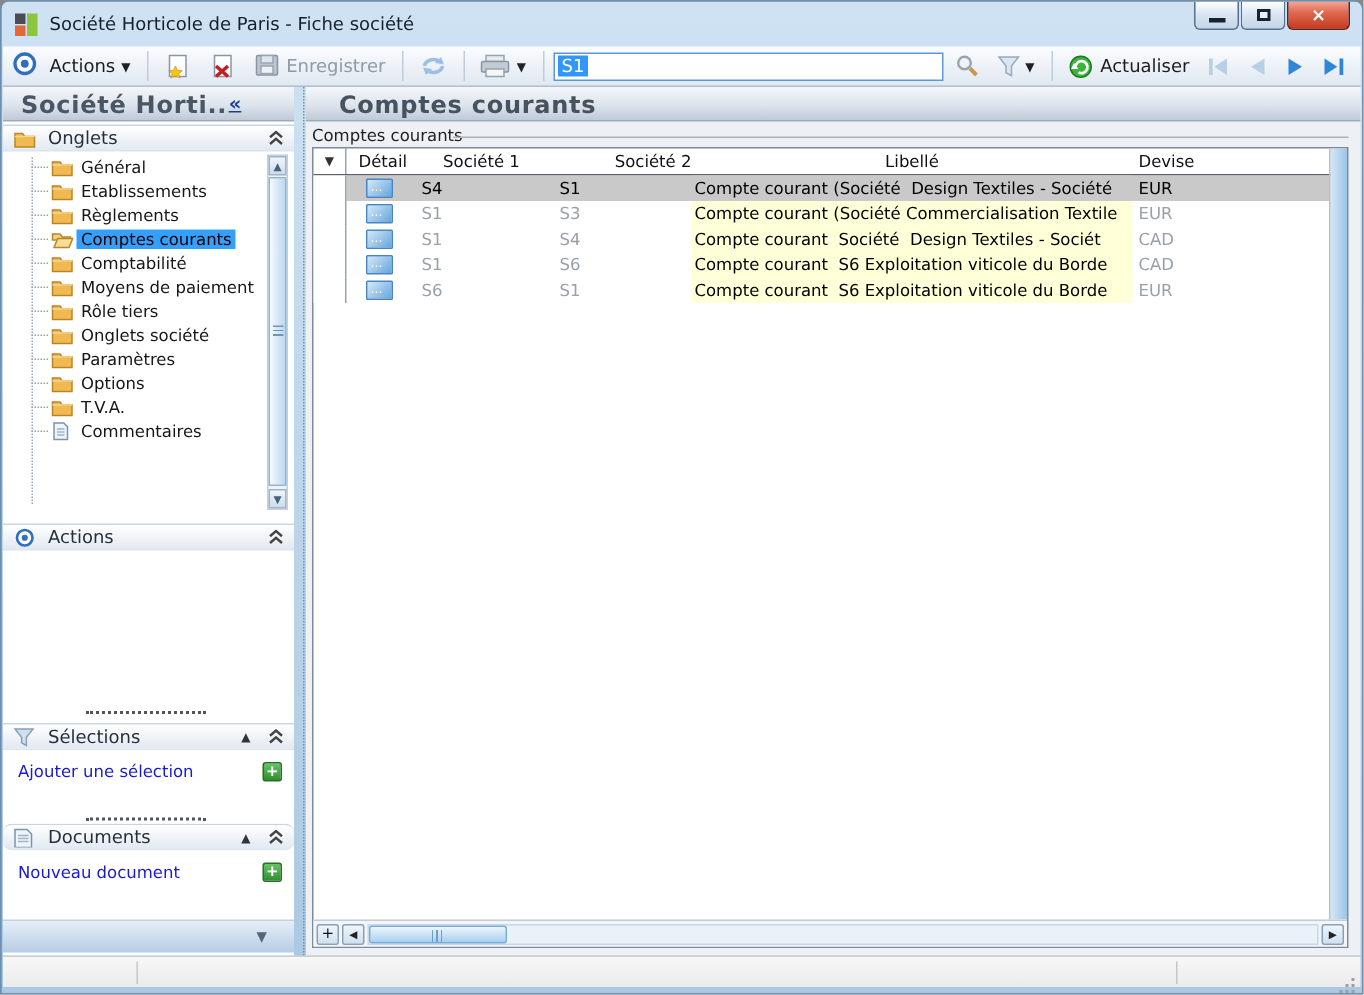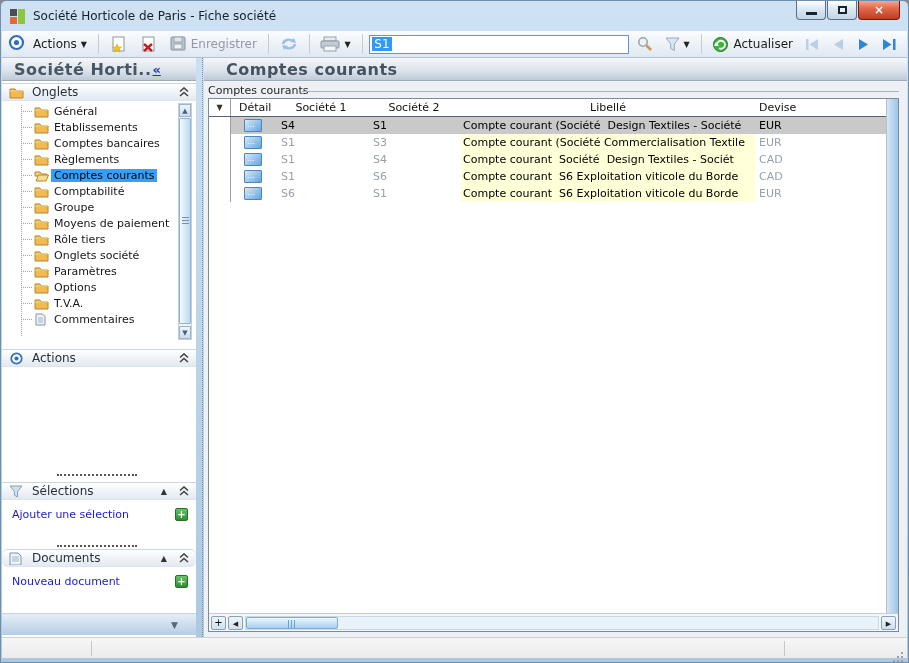--- a/index.html
+++ b/index.html
@@ -102,21 +102,21 @@
   .main-title .t { font-size:16px; font-weight:bold; color:#46525e; letter-spacing:.5px; }
   .group-label { position:absolute; top:26px; left:4px; font-size:11px; color:#1e1e1e; }
   .group-line { position:absolute; top:33px; left:98px; right:8px; border-top:1px solid #a8b2bc; }
 
   .grid-frame { position:absolute; left:4px; top:40px; right:8px; bottom:5px;
     border:1px solid #7e8a96; background:#fff; }
   .grid-header { display:flex; height:18px; border-bottom:1px solid #58626c; font-size:11px; color:#111; align-items:center; }
   .gh-sel { width:22px; align-self:stretch; border-right:1px solid #98a2ac; display:flex; align-items:center; justify-content:center; font-size:8px; color:#333; }
   .gh-detail { width:44px; padding-left:8px; }
   .gh-s1 { width:92px; text-align:center; }
-  .gh-s2 { width:94px; text-align:center; }
+  .gh-s2 { width:94px; text-align:right; }
   .gh-lib { width:294px; text-align:center; }
   .gh-dev { flex:1; padding-left:4px; }
   .grid-rows { position:absolute; top:18px; left:0; right:12px; }
   .grow { display:flex; height:17px; font-size:11px; align-items:center; }
   .c-sel { width:22px; align-self:stretch; border-right:1px solid #98a2ac; background:#fff; flex:none; }
   .c-detail { width:44px; display:flex; align-items:center; justify-content:center; flex:none; }
   .c-s1 { width:92px; padding-left:6px; flex:none; white-space:pre; overflow:hidden; }
   .c-s2 { width:94px; padding-left:6px; flex:none; white-space:pre; overflow:hidden; }
   .c-lib { width:294px; padding-left:2px; flex:none; white-space:pre; overflow:hidden; background:#ffffd8; align-self:stretch; display:flex; align-items:center; }
   .c-dev { flex:1; padding-left:4px; white-space:pre; overflow:hidden; }
@@ -309,58 +309,40 @@
 
     <span class="lbl">Etablissements</span>
   </div>
           <div class="tree-item">
     <span class="tree-dots"></span>
     <svg class="ticon f-closed" width="15" height="13">
               <path d="M1 3 h5 l1.5 2 H14 v7 H1 z" fill="#f0b952" stroke="#b8862a"></path>
               <path d="M1 5 H14" stroke="#f8d88c"></path>
             </svg>
 
-    <span class="lbl">Comptes bancaires</span>
-  </div>
-          <div class="tree-item">
-    <span class="tree-dots"></span>
-    <svg class="ticon f-closed" width="15" height="13">
-              <path d="M1 3 h5 l1.5 2 H14 v7 H1 z" fill="#f0b952" stroke="#b8862a"></path>
-              <path d="M1 5 H14" stroke="#f8d88c"></path>
-            </svg>
-
     <span class="lbl">Règlements</span>
   </div>
           <div class="tree-item selected">
     <span class="tree-dots"></span>
 
     <svg class="ticon f-open" width="15" height="13">
               <path d="M1 3 h5 l1.5 2 H13 v2 H1 z" fill="#f5d27e" stroke="#b8862a"></path>
               <path d="M2 12 L4.5 6 H14.5 L12 12 Z" fill="#f8dd96" stroke="#b8862a"></path>
             </svg>
 
     <span class="lbl">Comptes courants</span>
   </div>
           <div class="tree-item">
     <span class="tree-dots"></span>
     <svg class="ticon f-closed" width="15" height="13">
               <path d="M1 3 h5 l1.5 2 H14 v7 H1 z" fill="#f0b952" stroke="#b8862a"></path>
               <path d="M1 5 H14" stroke="#f8d88c"></path>
             </svg>
 
     <span class="lbl">Comptabilité</span>
-  </div>
-          <div class="tree-item">
-    <span class="tree-dots"></span>
-    <svg class="ticon f-closed" width="15" height="13">
-              <path d="M1 3 h5 l1.5 2 H14 v7 H1 z" fill="#f0b952" stroke="#b8862a"></path>
-              <path d="M1 5 H14" stroke="#f8d88c"></path>
-            </svg>
-
-    <span class="lbl">Groupe</span>
   </div>
           <div class="tree-item">
     <span class="tree-dots"></span>
     <svg class="ticon f-closed" width="15" height="13">
               <path d="M1 3 h5 l1.5 2 H14 v7 H1 z" fill="#f0b952" stroke="#b8862a"></path>
               <path d="M1 5 H14" stroke="#f8d88c"></path>
             </svg>
 
     <span class="lbl">Moyens de paiement</span>
   </div>

